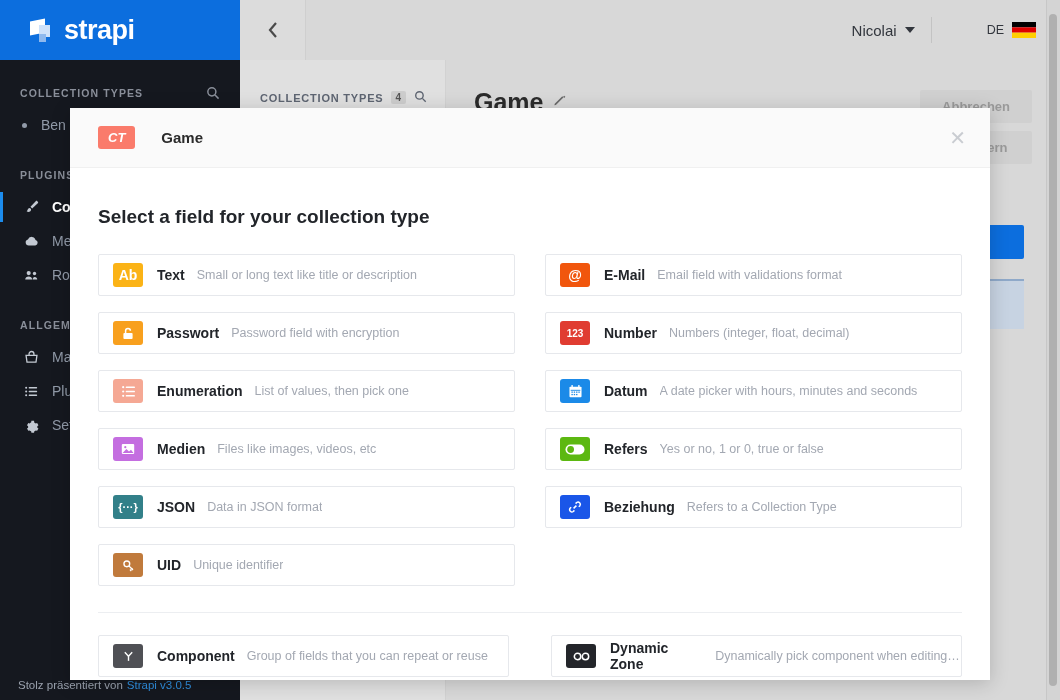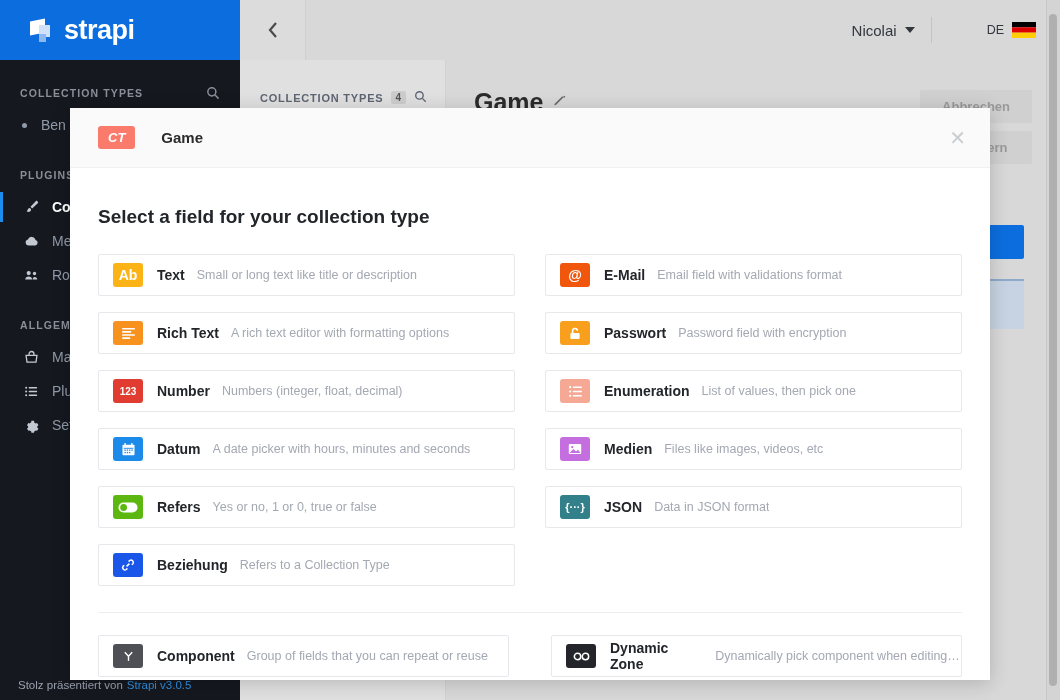--- a/index.html
+++ b/index.html
@@ -378,32 +378,20 @@
           <span class="fname">Text</span>
           <span class="fdesc">Small or long text like title or description</span>
         </div>
 
         <div class="fcard">
           <span class="fico" style="background:#f1560d;font-size:14px;">@</span>
           <span class="fname">E-Mail</span>
           <span class="fdesc">Email field with validations format</span>
         </div>
 
-        <div class="fcard">
-          <span class="fico" style="background:#f8921e;">
-            <svg width="13" height="11" viewBox="0 0 14 12" fill="#fff">
-              <rect y="0" width="14" height="1.7" rx=".6"></rect>
-                <rect y="3.4" width="10" height="1.7" rx=".6"></rect>
-              <rect y="6.8" width="14" height="1.7" rx=".6"></rect>
-                <rect y="10.2" width="9" height="1.7" rx=".6"></rect>
-            </svg>
-          </span>
-          <span class="fname">Rich Text</span>
-          <span class="fdesc">A rich text editor with formatting options</span>
-        </div>
 
         <div class="fcard">
           <span class="fico" style="background:#f8a01e;">
             <svg width="12" height="13" viewBox="0 0 12 13" fill="none" stroke="#fff" stroke-width="1.5">
               <rect x="1.4" y="6" width="9.2" height="6" rx="1" fill="#fff" stroke="none"></rect>
               <path d="M3.6 6V3.8a2.4 2.4 0 014.8 0"></path>
             </svg>
           </span>
           <span class="fname">Passwort</span>
           <span class="fdesc">Password field with encryption</span>
@@ -486,20 +474,32 @@
             <svg width="14" height="14" viewBox="0 0 14 14" fill="none" stroke="#fff" stroke-width="1.5">
               <path d="M5.6 8.4L8.4 5.6"></path>
               <path d="M7.6 3.6l1.1-1.1a2.3 2.3 0 013.2 3.2l-1.1 1.1"></path>
               <path d="M6.4 10.4l-1.1 1.1a2.3 2.3 0 01-3.2-3.2l1.1-1.1"></path>
             </svg>
           </span>
           <span class="fname">Beziehung</span>
           <span class="fdesc">Refers to a Collection Type</span>
         </div>
 
+        <div class="fcard">
+          <span class="fico" style="background:#c07a3c;">
+            <svg width="13" height="13" viewBox="0 0 14 14" fill="none" stroke="#fff" stroke-width="1.5">
+              <circle cx="5.2" cy="5.2" r="3.1"></circle>
+              <path d="M7.4 7.4l4.4 4.4"></path>
+                <path d="M10 10l1.4 1.4"></path>
+                <path d="M8.6 11.4l1.4 1.4"></path>
+            </svg>
+          </span>
+          <span class="fname">UID</span>
+          <span class="fdesc">Unique identifier</span>
+        </div>
 
       </div>
 
       <div class="divider"></div>
 
       <div class="grid-bottom">
         <div class="fcard">
           <span class="fico" style="background:#4f5055;">
             <svg width="13" height="13" viewBox="0 0 14 14" fill="none" stroke="#fff" stroke-width="1.5">
               <path d="M3 2.4l4 4.2 4-4.2"></path>

